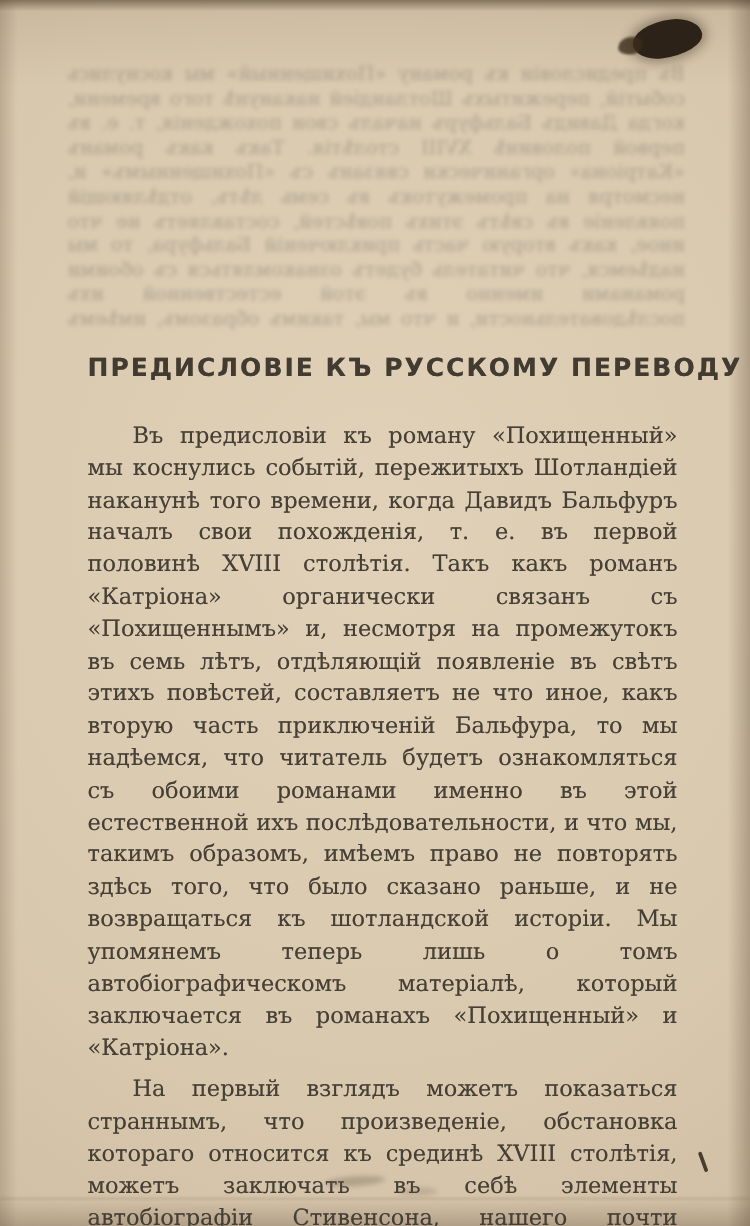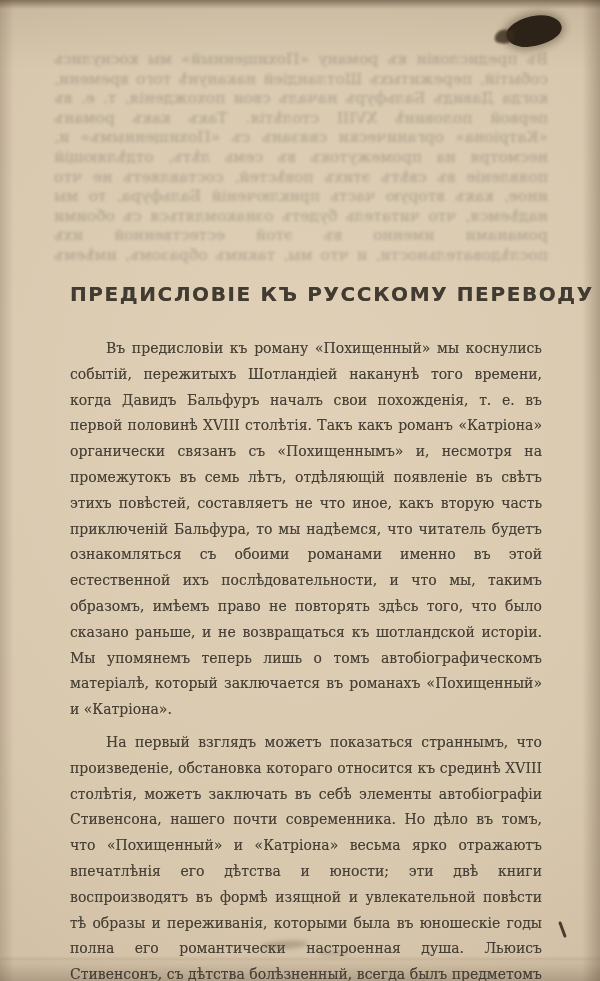--- a/index.html
+++ b/index.html
@@ -63,21 +63,21 @@
     letter-spacing: 1.6px;
     text-align: center;
     white-space: nowrap;
     color: var(--heading_ink, #423b31);
     margin: 4px 0 30px 0;
     text-shadow: 0 0 .5px rgba(55,45,32,.55);
   }
 
   .para {
     font-family: "DejaVu Serif", "Liberation Serif", serif;
-    font-size: 14px;
+    font-size: 18px;
     line-height: 25.8px;
     text-align: justify;
     text-indent: 36px;
     margin: 0 0 7px 0;
     color: var(--ink, #453f35);
     text-shadow: 0 0 .4px rgba(60,50,38,.45);
   }
 
   
   .blot {

